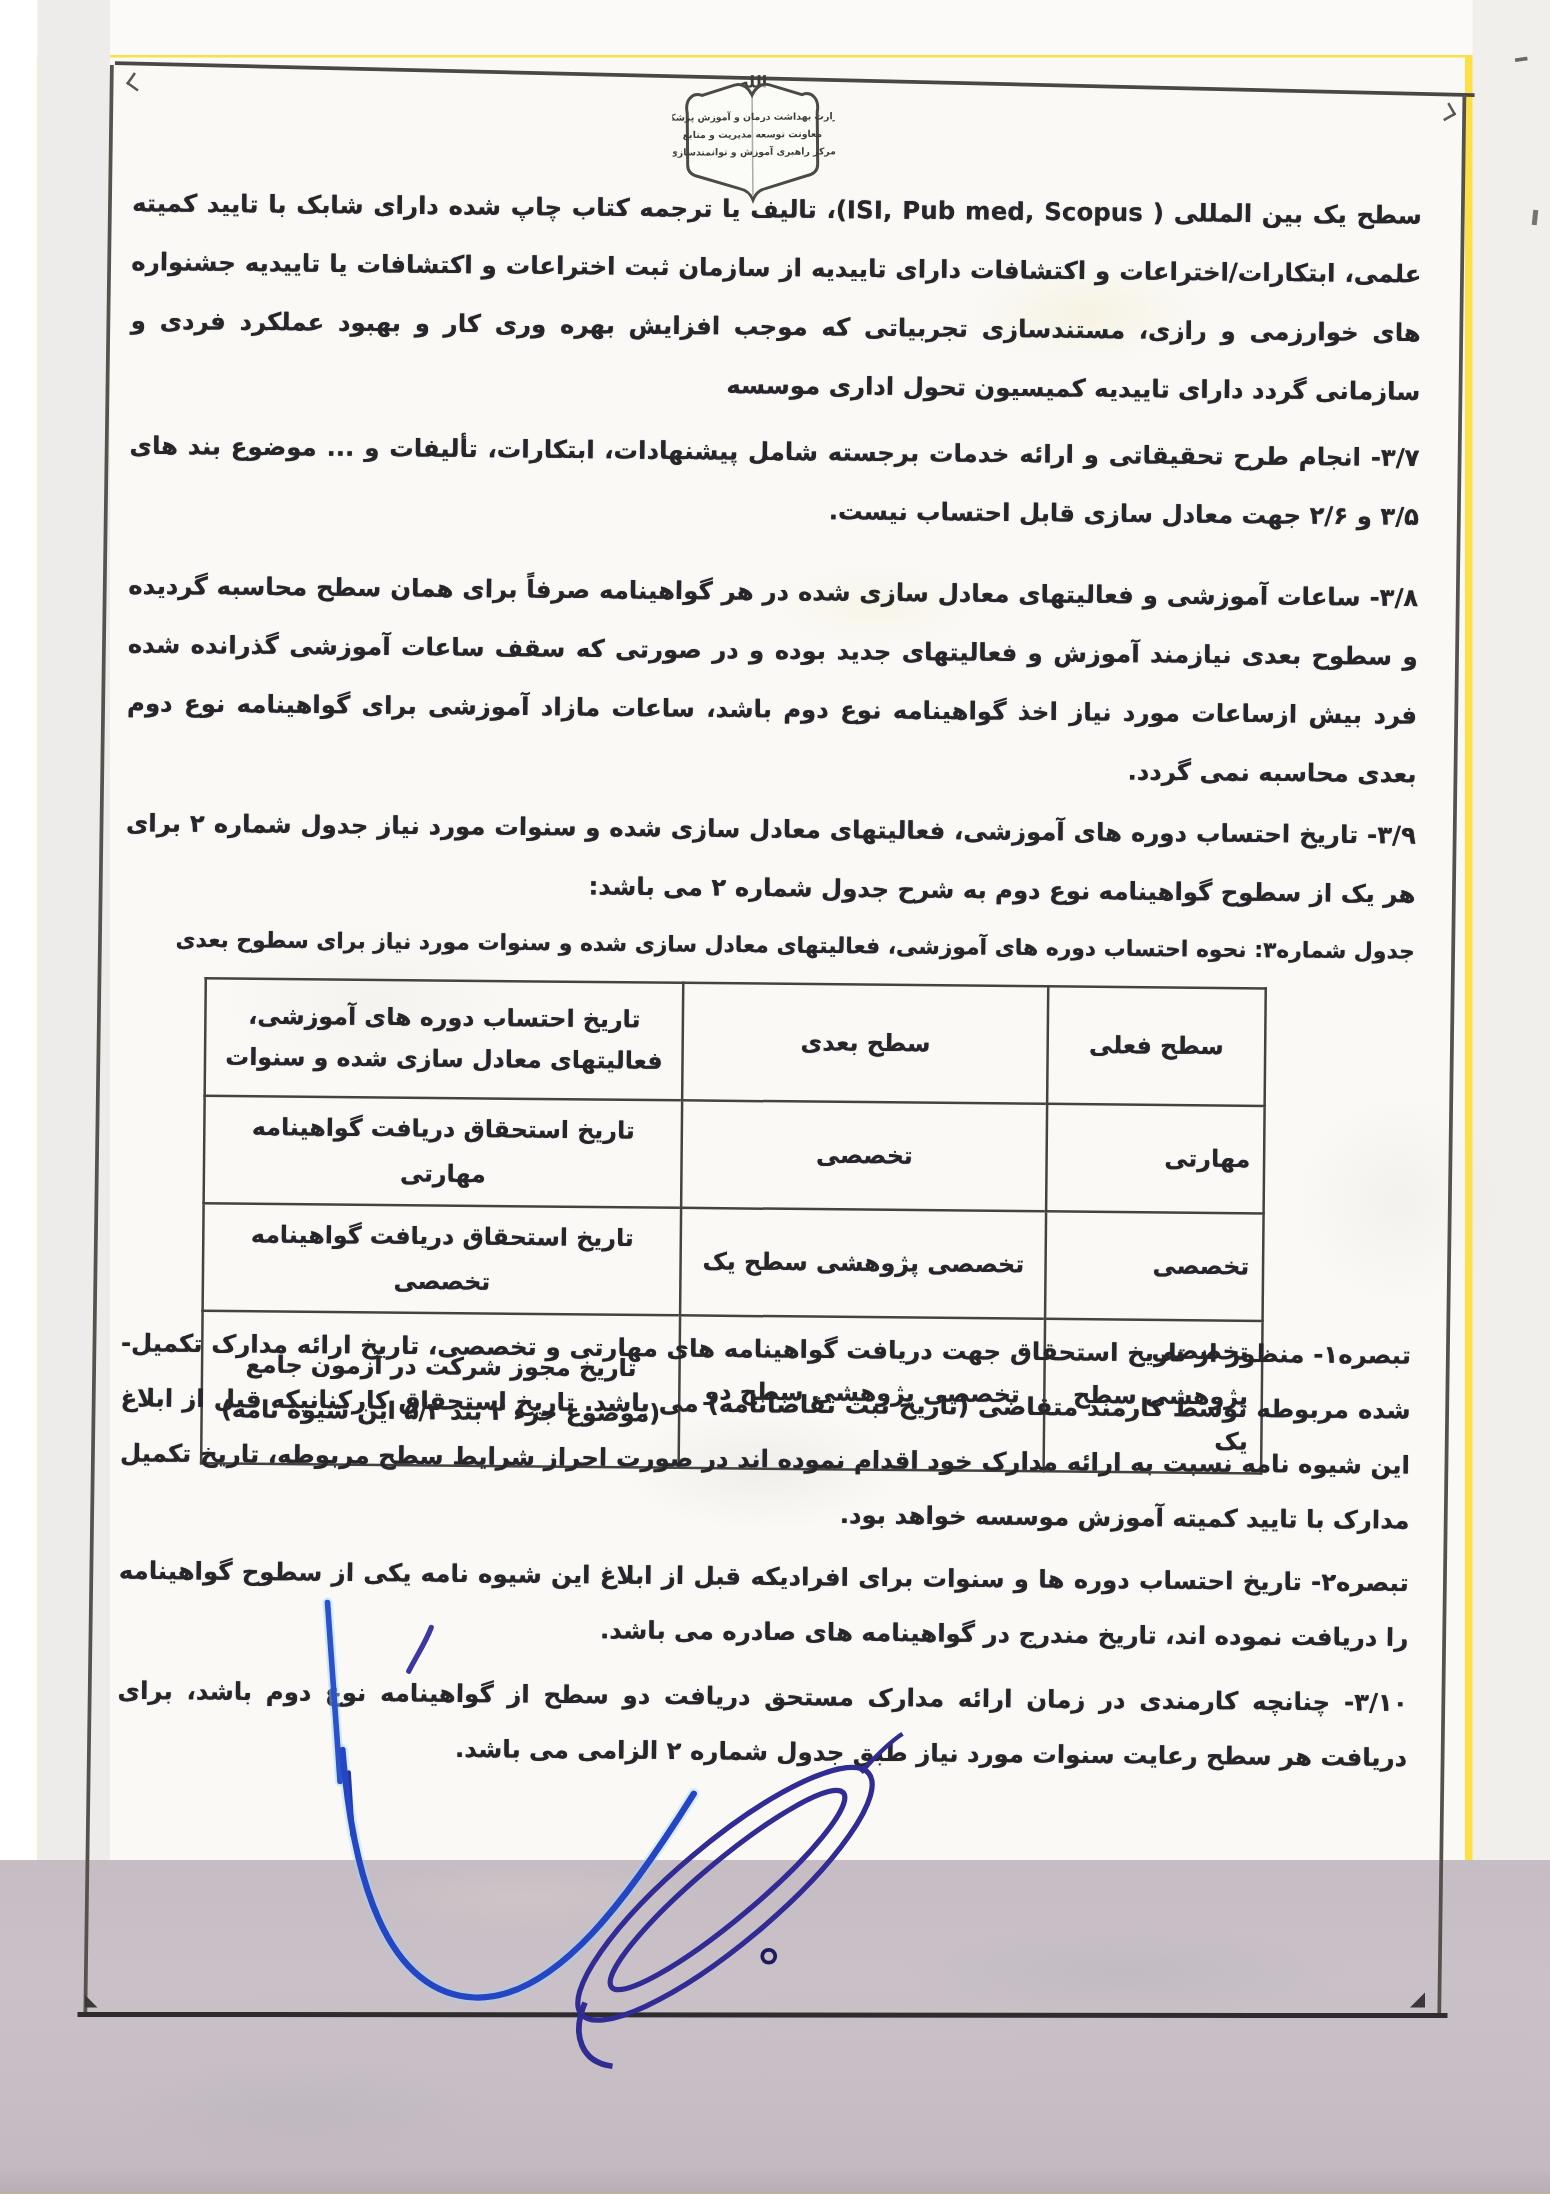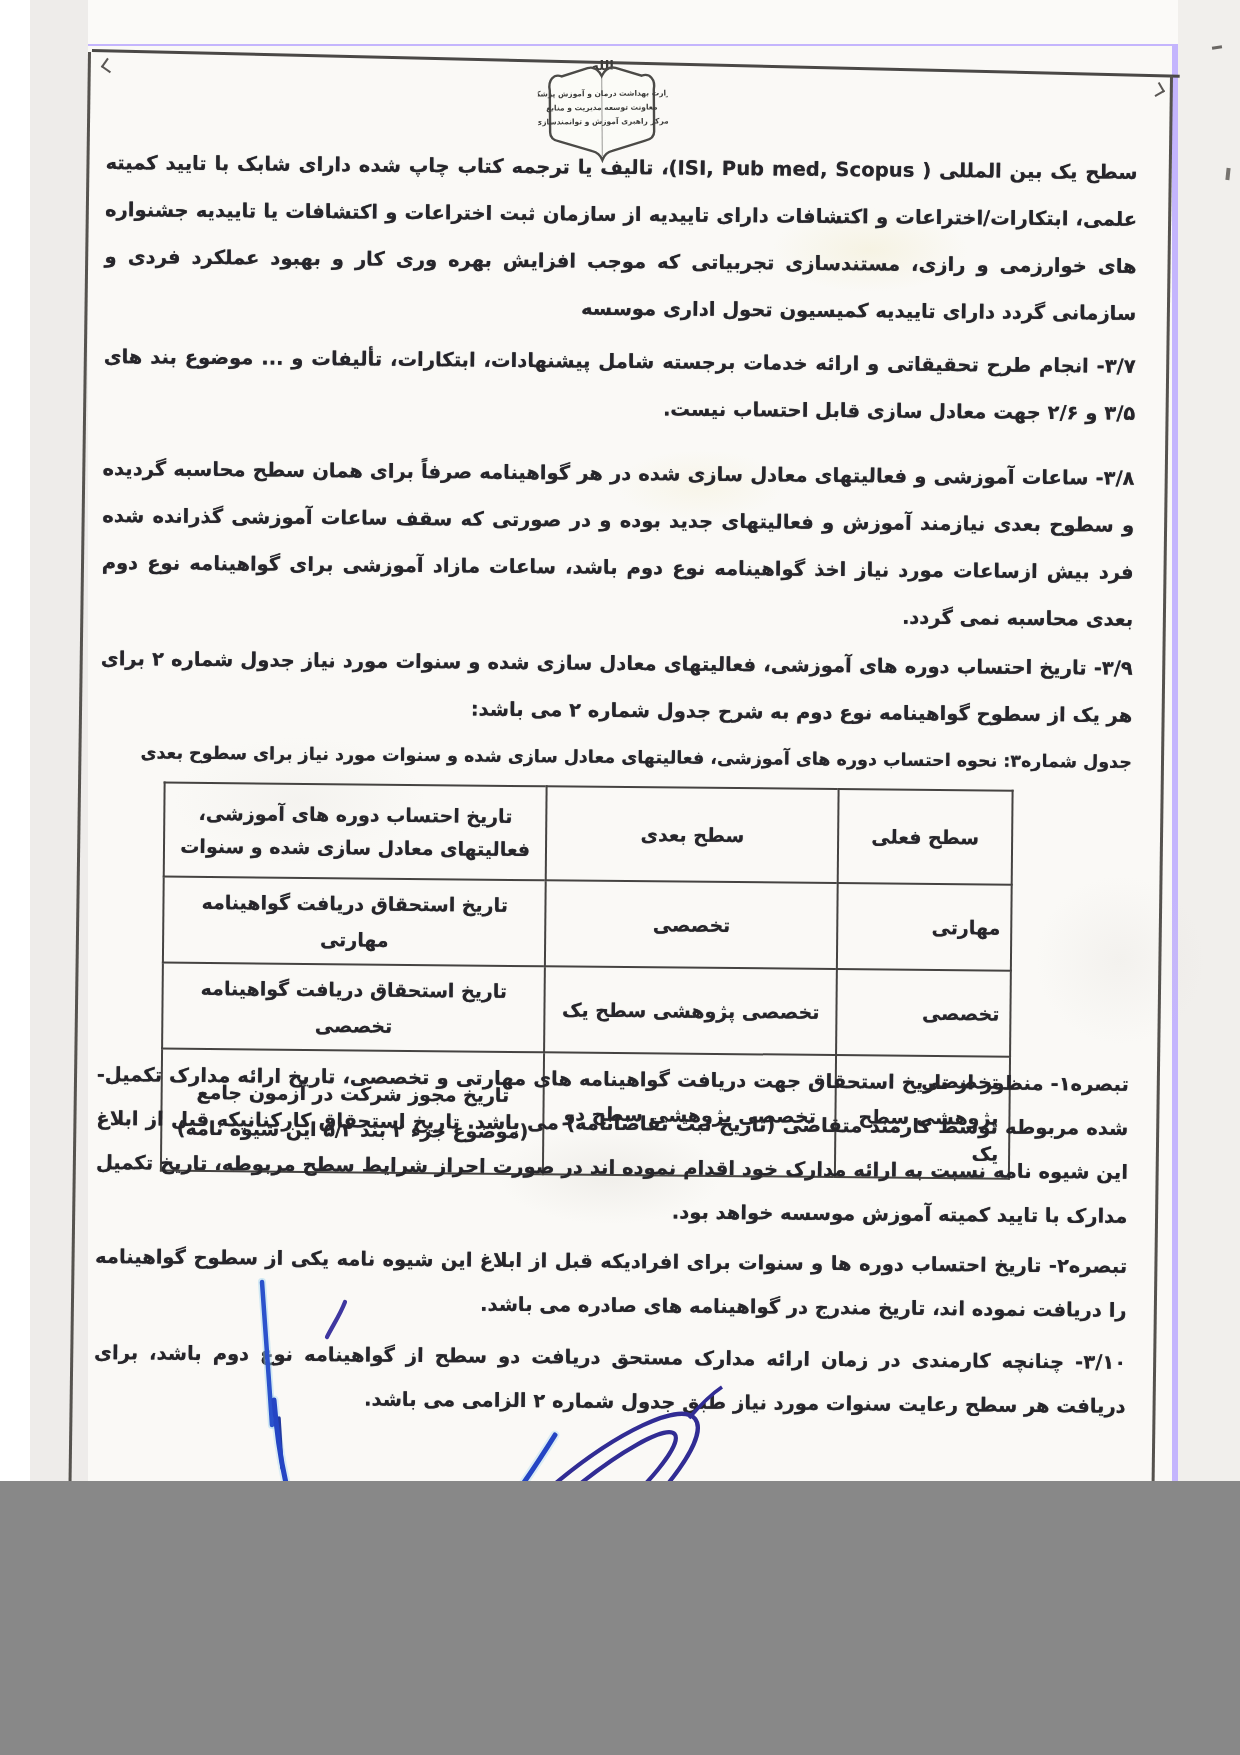--- a/index.html
+++ b/index.html
@@ -1,20 +1,20 @@
 <!DOCTYPE html>
 <html lang="fa" dir="rtl"><head>
 <meta charset="utf-8">
 <style>
   html,body{margin:0;padding:0;background:#888;}
   .scan{
     position:relative;
-    width:1240px;height:1481px;
+    width:1240px;height:1755px;
     margin:0 auto;
-    background:#c4b5fd;
+    background:#fde047;
     overflow:hidden;
     font-family:"DejaVu Sans","Liberation Sans",sans-serif;
   }
   
   .strip-left{position:absolute;left:0;top:0;width:30px;height:1490px;background:#ffffff;z-index:1;}
   .strip-top{position:absolute;left:0;top:0;width:1240px;height:44px;background:#fbfaf8;z-index:1;}
   .gutter-left{position:absolute;left:30px;top:0;width:58px;height:1490px;background:#eeecea;z-index:1;}
   .gutter-right{position:absolute;left:1178px;top:0;width:62px;height:1490px;background:#f1efec;z-index:1;}
   
   .paper{position:absolute;left:88px;top:46px;width:1084px;height:1442px;background:#faf9f6;z-index:1;}

